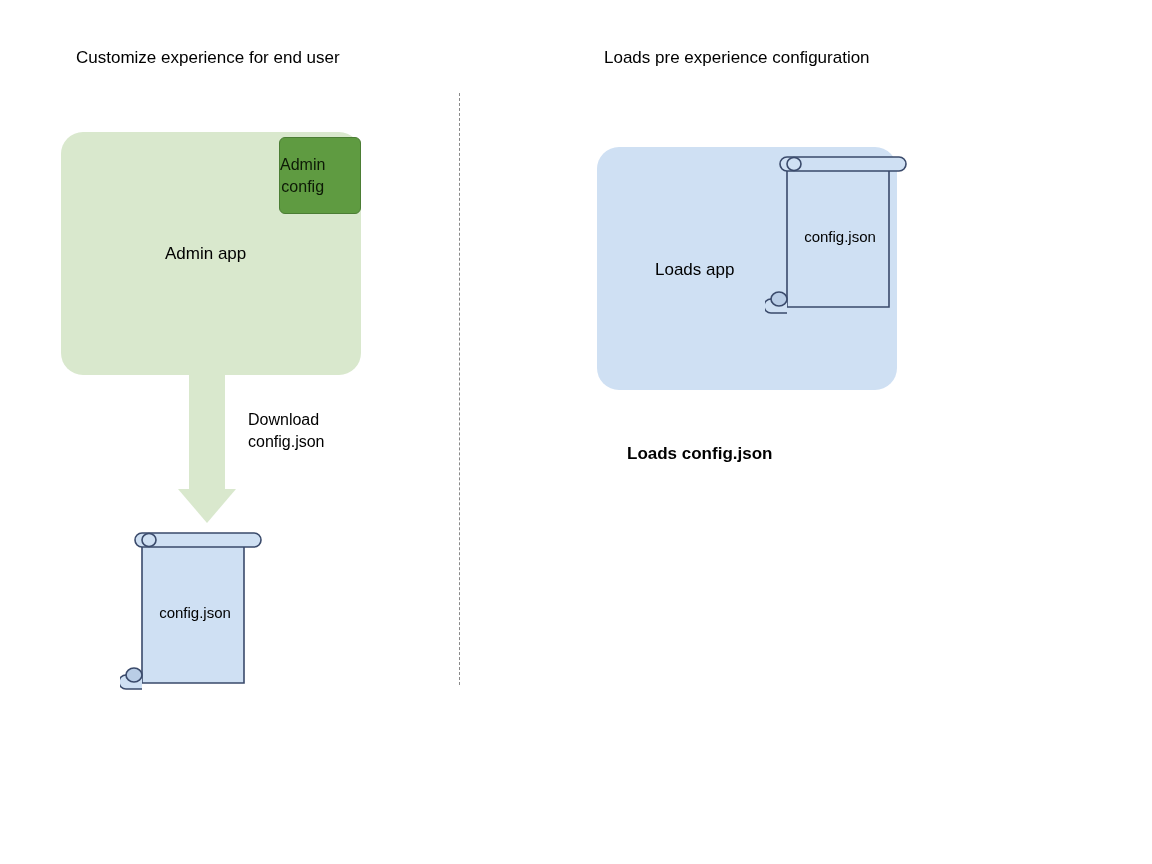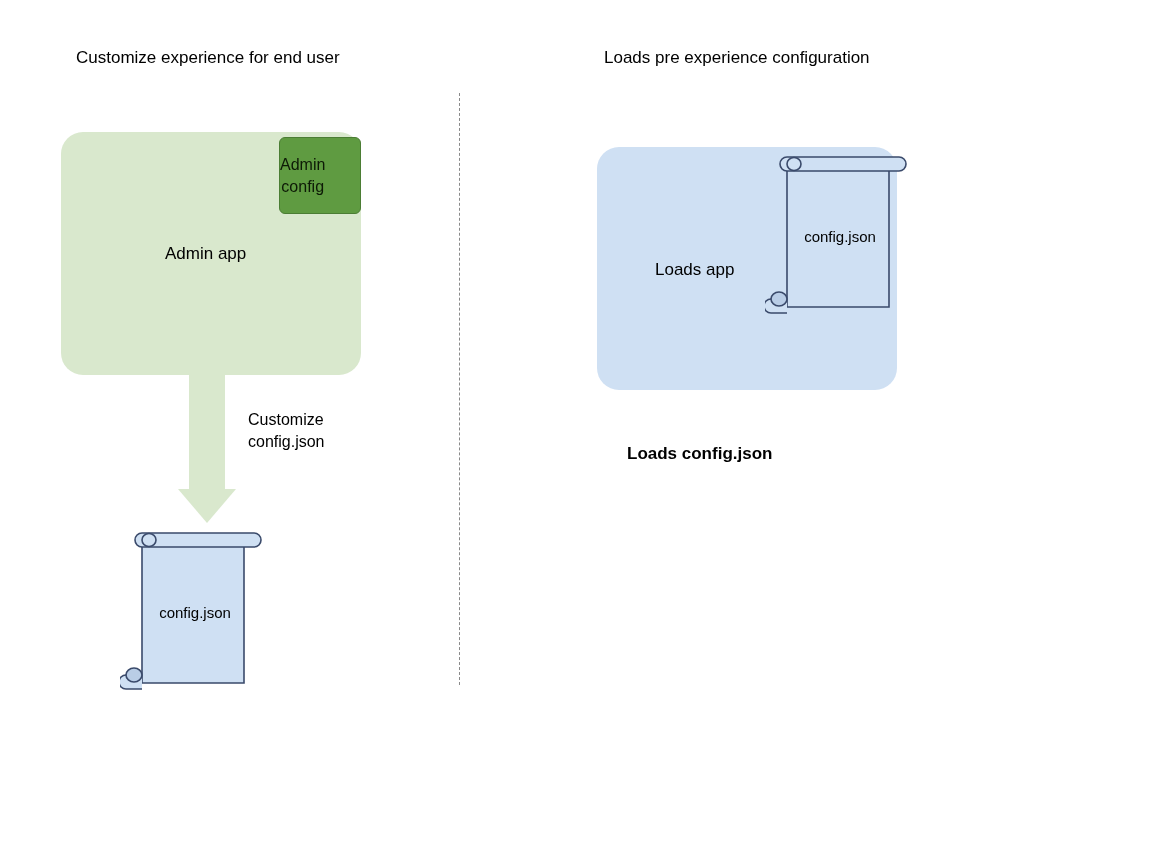--- a/index.html
+++ b/index.html
@@ -119,21 +119,21 @@
   <div class="abs admin-panel" style="left:279px; top:137px; width:82px; height:77px;">
     <div>
       <div>Admin</div>
       <div>config</div>
     </div>
   </div>
 
   <div class="abs arrow-shaft" style="left:189px; top:375px; width:36px; height:114px;"></div>
   <div class="abs arrow-head" style="left:178px; top:489px;"></div>
   <div class="arrow-label" style="left:248px; top:409px;">
-    <div>Customize</div>
+    <div>Download</div>
     <div>config.json</div>
   </div>
 
   <div class="scroll" style="left:120px; top:525px;">
     <svg width="150" height="170" viewBox="0 0 150 170" xmlns="http://www.w3.org/2000/svg">
 
       <path d="M22 14 H124 V158 H22 Z" fill="#cfe0f3" stroke="#3a4a6b" stroke-width="1.6"></path>
 
       <path d="M22 8 H134 a7 7 0 0 1 0 14 H22 a7 7 0 0 1 0 -14 Z" fill="#cfe0f3" stroke="#3a4a6b" stroke-width="1.6"></path>
       <ellipse cx="29" cy="15" rx="7" ry="6.5" fill="#cfe0f3" stroke="#3a4a6b" stroke-width="1.6"></ellipse>

